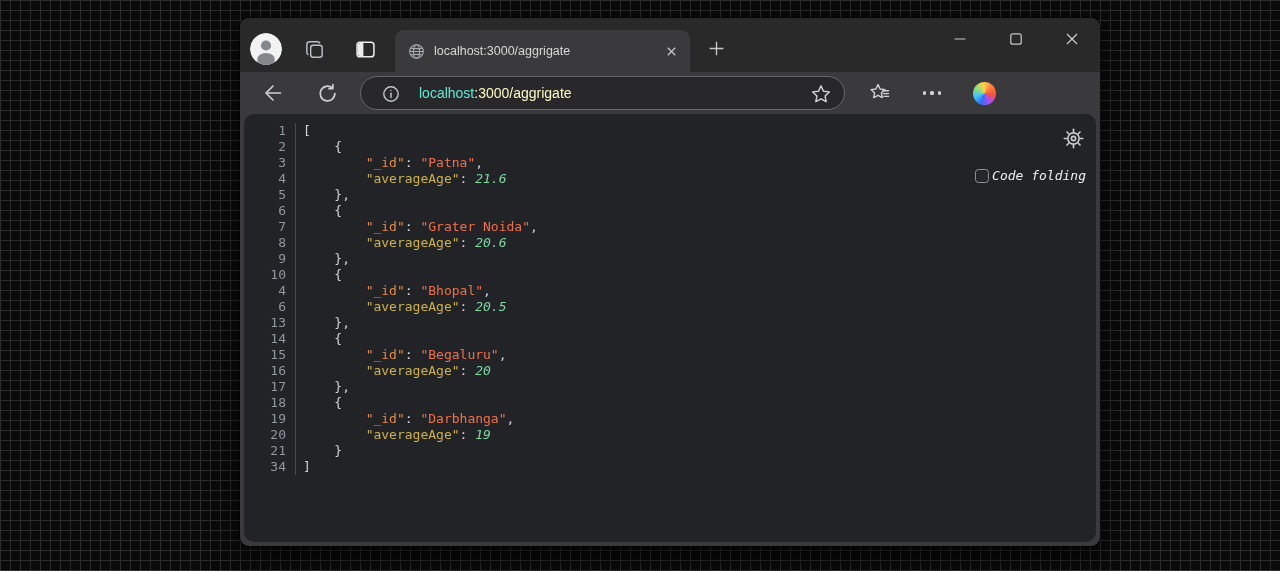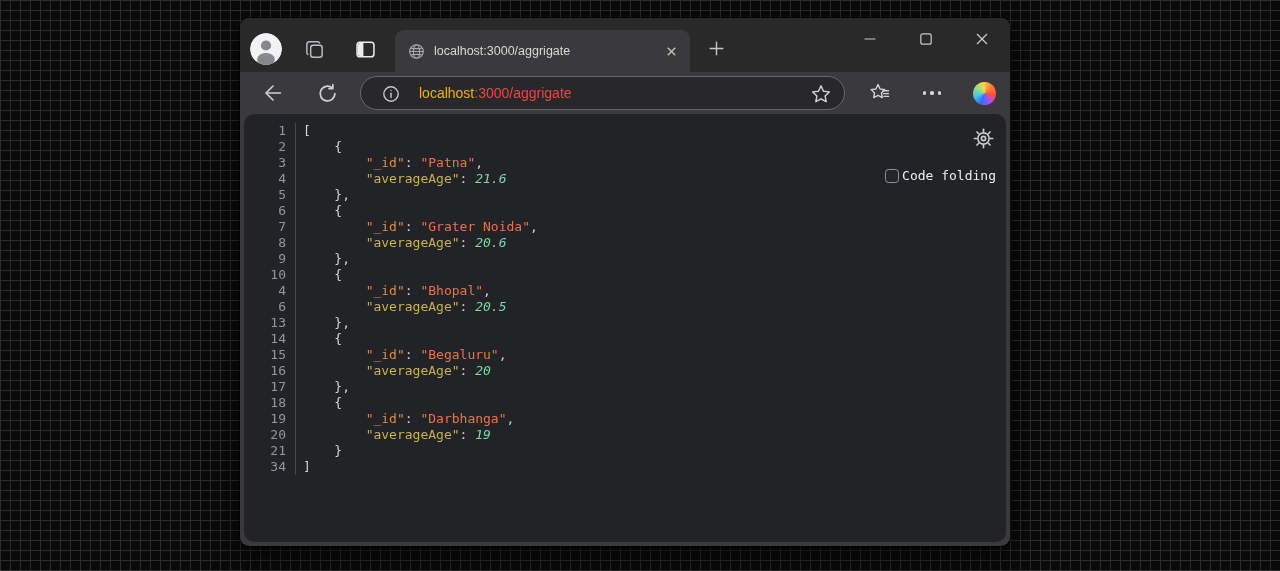--- a/index.html
+++ b/index.html
@@ -9,21 +9,21 @@
     background-image:
       linear-gradient(to right, #2c2c2c 1px, transparent 1px),
       linear-gradient(to bottom, #2c2c2c 1px, transparent 1px);
     background-size:10px 10px;
     font-family:"Liberation Sans", sans-serif;
     position:relative;
   }
 
   
   .window {
-    position:absolute; left:240px; top:18px; width:770px; height:528px;
+    position:absolute; left:240px; top:18px; width:860px; height:528px;
     background:#3a3a3c; border-radius:9px; overflow:hidden;
     box-shadow:0 10px 30px rgba(0,0,0,.7), 0 0 0 1px rgba(0,0,0,.55);
   }
 
   
   .tabstrip { position:absolute; left:0; top:0; right:0; height:54px; background:#292929; }
   .avatar-btn { position:absolute; left:10px; top:15px; width:32px; height:32px; border-radius:50%; overflow:hidden; }
   .strip-icon { position:absolute; top:19px; width:24px; height:24px; display:flex; align-items:center; justify-content:center; }
   .ws-btn { left:62px; }
   .ta-btn { left:113px; }
@@ -42,22 +42,22 @@
   .toolbar { position:absolute; left:0; top:54px; right:0; height:42px; background:#3a3a3c; }
   .nav-btn { position:absolute; top:10px; width:22px; height:22px; display:flex; align-items:center; justify-content:center; }
   .back-btn { left:22px; }
   .refresh-btn { left:76px; }
   .addressbar {
     position:absolute; left:120px; top:4px; width:485px; height:34px;
     background:#28282b; border:1px solid #67676b; border-radius:17px;
   }
   .addr-info { position:absolute; left:20px; top:7px; width:20px; height:20px; }
   .addr-text { position:absolute; left:58px; top:0; height:32px; line-height:32px; font-size:14px; white-space:nowrap; }
-  .addr-host { color:#eab308; }
-  .addr-rest { color:#ef4444; }
+  .addr-host { color:#5eead4; }
+  .addr-rest { color:#fef9c3; }
   .addr-star { position:absolute; right:12px; top:6px; width:22px; height:22px; }
   .tb-right { position:absolute; top:9px; width:24px; height:24px; display:flex; align-items:center; justify-content:center; }
   .fav-btn { left:628px; }
   .more-btn { left:680px; }
   .dots { display:flex; gap:4.5px; }
   .dots i { width:3.2px; height:3.2px; border-radius:50%; background:#d5d5d5; }
   .copilot-btn { left:732px; top:9px; }
   .copilot-logo {
     width:23px; height:23px; border-radius:50%;
     background:conic-gradient(from 200deg, #2f6df6, #45c4f7, #8ee07a, #ffd24a, #ff7a3d, #f4543c, #b14bf4, #2f6df6);
@@ -76,21 +76,21 @@
   .tk-key2 { color:var(--sx-key2); }
   .tk-str { color:var(--sx-string); }
   .tk-num { color:var(--sx-number);font-style:italic; }
 
   .gear-btn { position:absolute; top:13px; right:11px; width:23px; height:23px; }
   .folding-row { position:absolute; top:54px; right:10px; display:flex; align-items:center; gap:3px; }
   .folding-box {
     appearance:none; -webkit-appearance:none; width:14px; height:14px;
     border:1px solid #8f9296; border-radius:3.5px; background:#24262b; margin:0;
   }
-  .folding-label { font-family:"DejaVu Sans Mono", monospace; font-size:13px; color:#eceff1; }
+  .folding-label { font-family:"DejaVu Sans Mono", monospace; font-size:13px; color:#eceff1;font-style:italic; }
 
   svg { display:block; }
 </style>
 </head>
 <body>
 
 <div class="window">
 
   <div class="tabstrip">
     <div class="avatar-btn">

